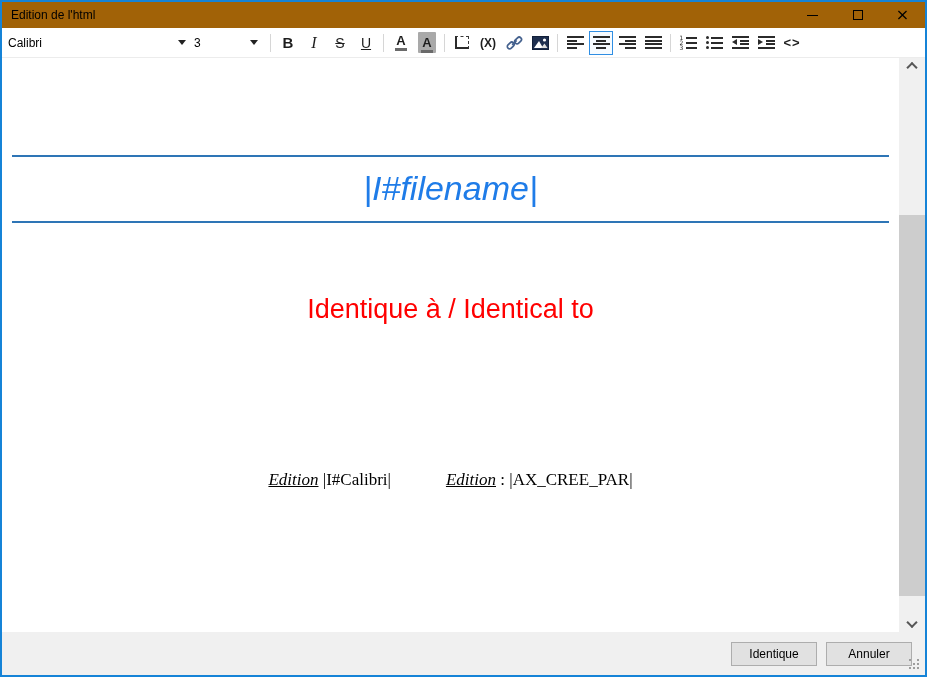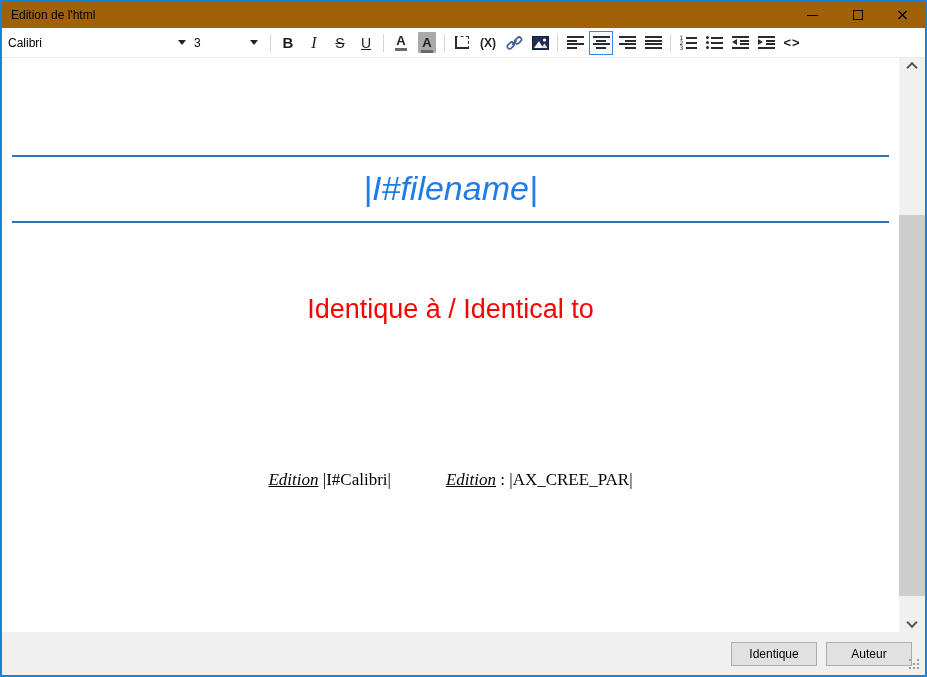--- a/index.html
+++ b/index.html
@@ -291,19 +291,19 @@
         </div>
       <div class="thumb"></div>
       <div class="scroll-btn scroll-down">
           <span class="chev chev-down"></span>
         </div>
     </div>
   </div>
 
   <div class="footer">
     <button class="btn">Identique</button>
-    <button class="btn">Auteur</button>
+    <button class="btn">Annuler</button>
     <div class="grip">
         <span></span>
       </div>
   </div>
 
 </div>
 
 </body></html>

